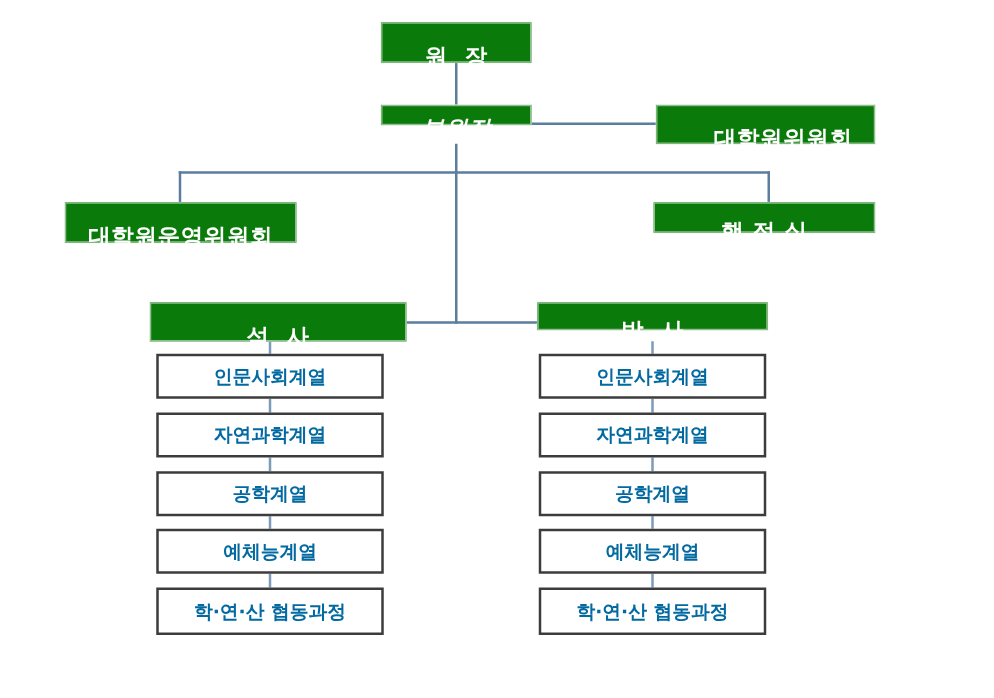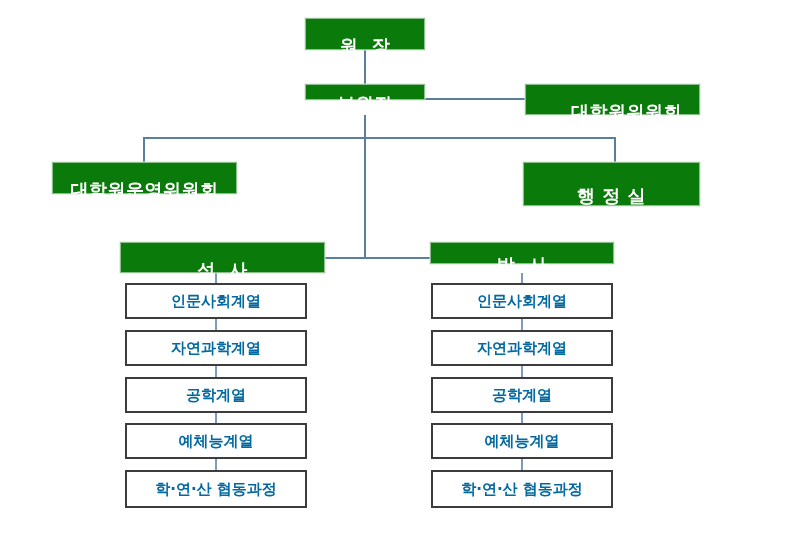--- a/index.html
+++ b/index.html
@@ -89,33 +89,33 @@
   <div class="conn h" style="left:308px; top:257px; width:122px;"></div>
 
   <div class="conn v thin" style="left:215px; top:273px; height:200px;"></div>
 
   <div class="conn v thin" style="left:521px; top:273px; height:200px;"></div>
 
   <div class="node green" style="left:305px; top:18px; width:120px; height:32px;">
     <span class="node-label">원  장</span>
   </div>
 
-  <div class="node green" style="left:305px; top:84px; width:120px; height:16px;">
+  <div class="node green" style="left:305px; top:84px; width:120px; height:16px;font-style:italic;">
     <span class="node-label">부원장</span>
   </div>
 
   <div class="node green" style="left:525px; top:84px; width:175px; height:31px;padding-left:28px;">
     <span class="node-label">대학원위원회</span>
   </div>
 
   <div class="node green" style="left:52px; top:162px; width:185px; height:32px;">
     <span class="node-label">대학원운영위원회</span>
   </div>
 
-  <div class="node green" style="left:523px; top:162px; width:177px; height:44px;">
+  <div class="node green" style="left:523px; top:162px; width:177px; height:24px;">
     <span class="node-label">행 정 실</span>
   </div>
 
   <div class="node green" style="left:120px; top:242px; width:205px; height:31px;">
     <span class="node-label">석  사</span>
   </div>
 
   <div class="node green" style="left:430px; top:242px; width:184px; height:22px;">
     <span class="node-label">박  사</span>
   </div>

